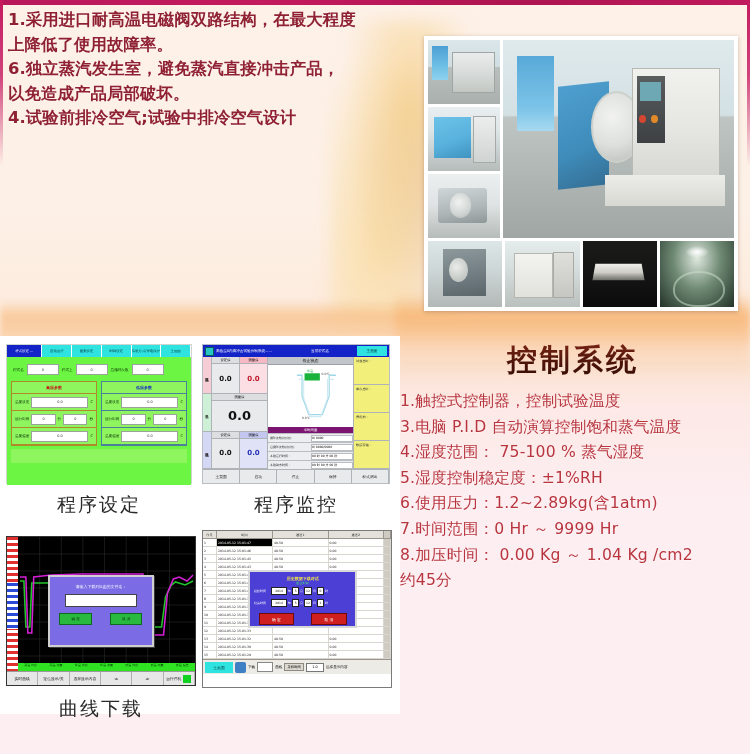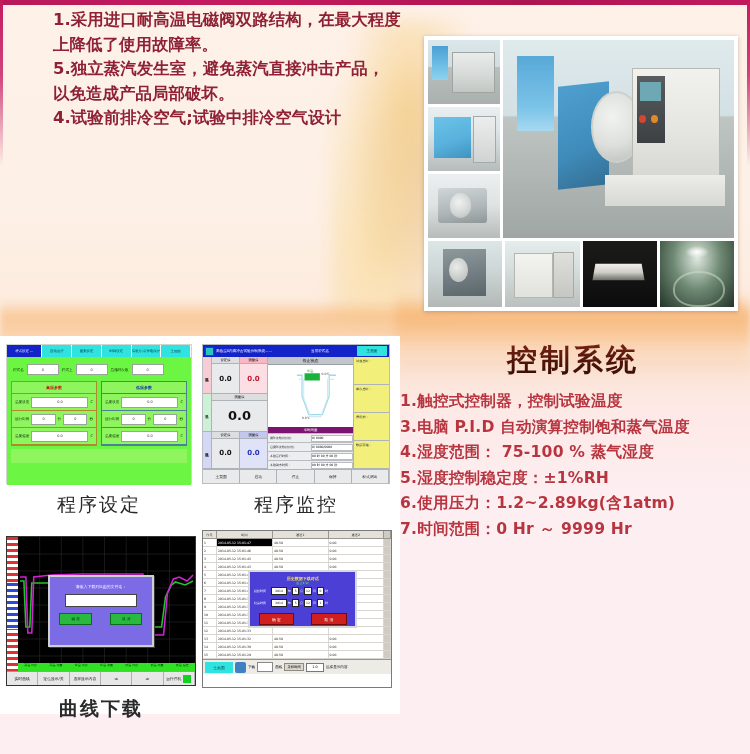--- a/index.html
+++ b/index.html
@@ -93,21 +93,21 @@
     text-align: center; font-size: 31px; font-weight: bold;
     letter-spacing: 3px;
     color: #6b1f14;
     background: linear-gradient(180deg,#8a2a18 0%, #57160d 55%, #3d0f08 100%);
     -webkit-background-clip: text; background-clip: text;
     -webkit-text-fill-color: transparent;
     text-shadow: 0 1px 0 rgba(255,255,255,.35);
     margin-bottom: 6px;
     padding-right: 28px;
   }
-  .feature-list { padding: 0 6px 0 8px; margin-left: 45px; }
+  .feature-list { padding: 0 6px 0 8px; }
   .feature-line {
     color: #8f2133;
     font-size: 16.4px;
     font-weight: bold;
     line-height: 24.6px;
     letter-spacing: .1px;
     white-space: nowrap;
     text-shadow: 0 1px 0 rgba(255,255,255,.4);
   }
 
@@ -236,21 +236,21 @@
   .control-title {
     text-align: center; font-size: 30px; font-weight: bold; letter-spacing: 3px;
     color: #5b1b12;
     background: linear-gradient(180deg,#7e2716 0%, #4a120a 60%, #330c06 100%);
     -webkit-background-clip: text; background-clip: text;
     -webkit-text-fill-color: transparent;
     margin-bottom: 8px;
   }
   .control-list { padding-left: 4px; }
   .control-line {
-    color: #b8353f; font-size: 15.6px; font-weight: bold;
+    color: #b8353f; font-size: 15.6px; font-weight: normal;
     line-height: 25.6px; white-space: nowrap; letter-spacing: .2px;
     text-shadow: 0 1px 0 rgba(255,255,255,.45);
   }
 
   
   .hmi { position: absolute; background: #fff; }
   .hmi-cap {
     position: absolute; width: 100%; text-align: center;
     font-size: 19px; color: #2a2a2a; font-weight: 500; letter-spacing: 2px;
     font-family: "DejaVu Sans", "Liberation Sans", sans-serif;
@@ -385,21 +385,21 @@
             display:flex; align-items:center; justify-content:center; }
   .p4-fi { width:11px; height:11px; background:#3f7fc4; border-radius:2px; }
   .p4-ft { font-size:3.6px; color:#111; }
   .p4-fc { width:16px; height:10px; background:#fff; border:1px solid #888; }
   .p4-fbox { background:#fff; border:1px solid #777; font-size:3.4px; width:18px; height:9px;
              display:flex; align-items:center; justify-content:center; }
   .p4-fb2 { background:#ddd9d2; border:1px solid #8d897f; font-size:3.4px; padding:1px 2px; }
 
   .cap1 { left: 6px; top: 492px; width: 186px; }
   .cap2 { left: 202px; top: 492px; width: 188px; }
-  .cap3 { left: 6px; top: 696px; width: 190px; font-weight: bold; }
+  .cap3 { left: 6px; top: 696px; width: 190px; }
   .cap4 { left: 202px; top: 696px; width: 190px; }
 </style>
 </head>
 <body>
 
 <div id="page">
 
   <div class="bg-base"></div>
   <div class="bg-flower"></div>
   <div class="bg-flower2"></div>
@@ -407,21 +407,21 @@
   <div class="bg-orange-right"></div>
   <div class="bg-white-panel"></div>
   <div class="edge-top"></div>
   <div class="edge-left"></div>
   <div class="edge-right"></div>
 
   <div class="feature-block">
     <div class="feature-list">
       <div class="feature-line">1.采用进口耐高温电磁阀双路结构，在最大程度</div>
       <div class="feature-line">上降低了使用故障率。</div>
-      <div class="feature-line">5.独立蒸汽发生室，避免蒸汽直接冲击产品，</div>
+      <div class="feature-line">6.独立蒸汽发生室，避免蒸汽直接冲击产品，</div>
       <div class="feature-line">以免造成产品局部破坏。</div>
       <div class="feature-line">4.试验前排冷空气;试验中排冷空气设计</div>
     </div>
   </div>
 
   <div class="collage">
     <div class="collage-top">
       <div class="collage-left-col">
         <div class="photo p-room"></div>
         <div class="photo p-dark-blue"></div>
@@ -449,20 +449,22 @@
 
   <div class="control-block">
     <div class="control-title">控制系统</div>
     <div class="control-list">
       <div class="control-line">1.触控式控制器，控制试验温度</div>
       <div class="control-line">3.电脑 P.I.D 自动演算控制饱和蒸气温度</div>
       <div class="control-line">4.湿度范围： 75-100 % 蒸气湿度</div>
       <div class="control-line">5.湿度控制稳定度：±1%RH</div>
       <div class="control-line">6.使用压力：1.2~2.89kg(含1atm)</div>
       <div class="control-line">7.时间范围：0 Hr ～ 9999 Hr</div>
+      <div class="control-line">8.加压时间： 0.00 Kg ～ 1.04 Kg /cm2</div>
+      <div class="control-line">约45分</div>
     </div>
   </div>
 
   <div class="hmi" id="hmi1">
     <div class="p1-tabs">
       <div class="p1-tab sel">程式设定 ...</div>
       <div class="p1-tab">自动运行</div>
       <div class="p1-tab">量测设定</div>
       <div class="p1-tab">时钟设定</div>
       <div class="p1-tab">待机方式/停电保护</div>

